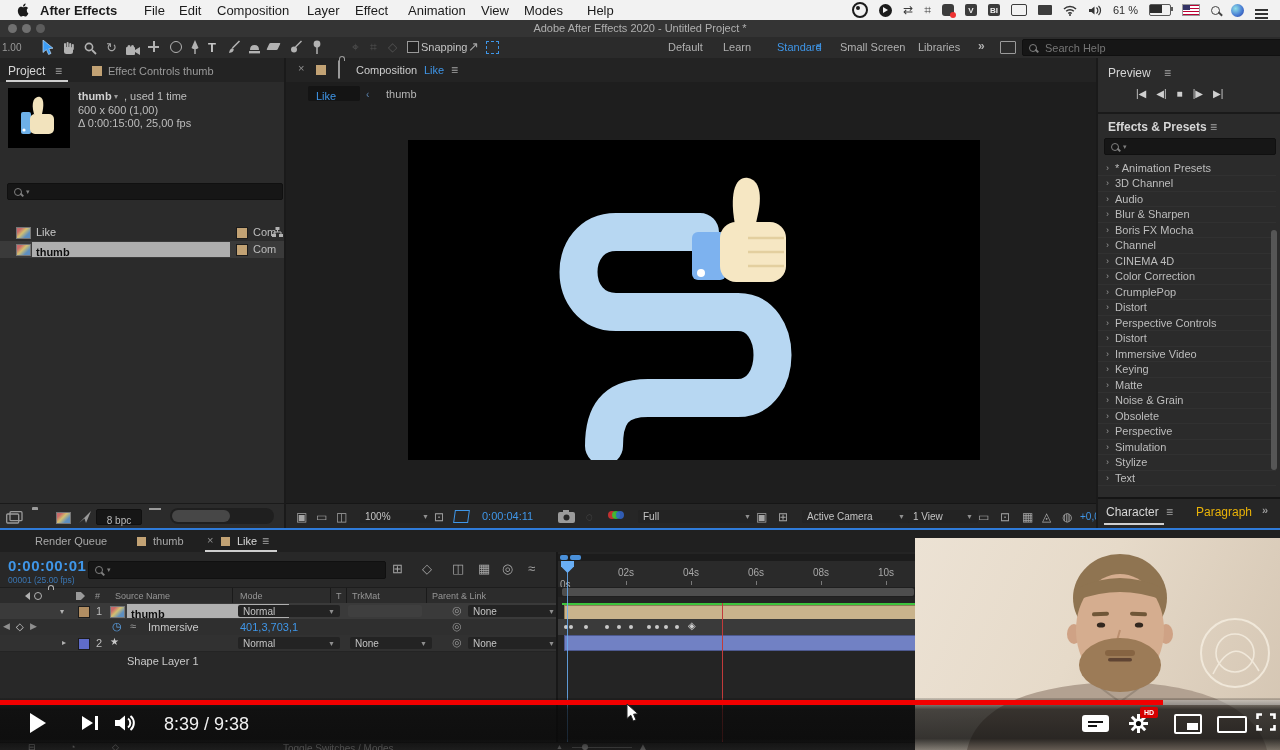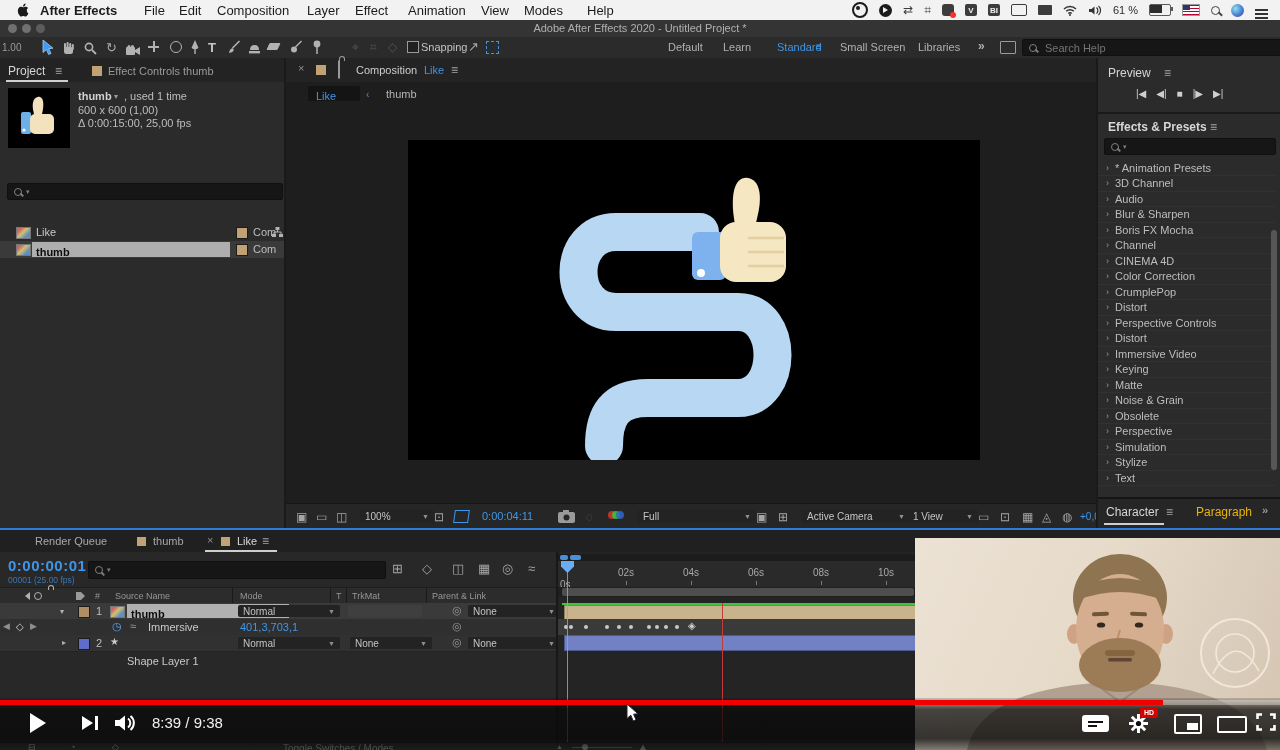--- a/index.html
+++ b/index.html
@@ -259,20 +259,40 @@
   </div>
   <div class="a" style="left:0;top:183px;width:284px;height:17px;background:#3a3a3a">
     <span class="a compic" style="left:16px;top:3px"></span>
     <div class="a" style="left:32px;top:1px;width:198px;height:15px;background:#aeaeae">
       <span style="font-size:11px;color:#0c0c0c;font-weight:bold;margin-left:4px;line-height:15px;display:inline-block">thumb</span>
     </div>
     <span class="a sw" style="left:236px;top:3px;background:#c2a274"></span>
     <span class="a t11" style="left:253px;top:2px">Com</span>
   </div>
 
+  <div class="a" style="left:0;top:445px;width:284px;height:27px;background:#2b2b2b;border-top:1px solid #1a1a1a">
+    <svg class="a" style="left:6px;top:7px" width="20" height="13" viewBox="0 0 20 13">
+        <g fill="none" stroke="#9a9a9a" stroke-width="1.3">
+          <rect x="0.7" y="3" width="12" height="9" rx="1"></rect>
+          <rect x="4" y="0.7" width="12" height="9" rx="1"></rect>
+        </g>
+      </svg>
+    <span class="a folder" style="left:32px;top:6px"></span>
+    <span class="a compic" style="left:56px;top:8px"></span>
+    <svg class="a" style="left:78px;top:6px" width="14" height="14" viewBox="0 0 14 14">
+        <path d="M1 13 L13 1 L8 13 L6.5 8.5 Z" fill="#9a9a9a"></path>
+      </svg>
+    <div class="a well" style="left:96px;top:5px;width:44px;height:14px;text-align:center">
+      <span style="font-size:10px;color:#b9b9b9;line-height:14px">8 bpc</span>
+    </div>
+    <span class="a trash" style="left:150px;top:7px"></span>
+    <div class="a" style="left:170px;top:4px;width:104px;height:16px;background:#1f1f1f;border-radius:8px">
+      <div style="width:58px;height:12px;margin:2px;background:#474747;border-radius:6px"></div>
+    </div>
+  </div>
 </div>
 <div class="a sep" style="left:284px;top:58px;width:2px;height:472px"></div>
 
 <div class="a" style="left:286px;top:58px;width:810px;height:472px;background:#1e1e1e">
   <div class="a" style="left:0;top:0;width:810px;height:24px;background:#232323">
     <span class="a" style="left:12px;top:4px;font-size:11px;color:#8f8f8f">×</span>
     <span class="a" style="left:30px;top:7px;width:10px;height:10px;background:#c2a274"></span>
     <span class="a locko" style="left:52px;top:3px"></span>
     <span class="a t11" style="left:70px;top:6px;color:#cdcdcd">Composition</span>
     <span class="a t11" style="left:138px;top:6px;color:#3f96e8">Like</span>
@@ -662,21 +682,21 @@
   <div class="a" style="left:0;top:2px;width:1280px;height:5px;background:rgba(255,255,255,0.35)">
     <div style="width:1163px;height:5px;background:#f20000"></div>
   </div>
   <span class="a" style="left:30px;top:15px;width:0;height:0;border-top:10px solid transparent;border-bottom:10px solid transparent;border-left:16px solid #fff"></span>
   <span class="a" style="left:82px;top:18px;width:0;height:0;border-top:7px solid transparent;border-bottom:7px solid transparent;border-left:11px solid #fff"></span>
   <span class="a" style="left:95px;top:18px;width:3px;height:14px;background:#fff"></span>
   <svg class="a" style="left:114px;top:16px" width="24" height="18" viewBox="0 0 24 18">
       <path d="M1 6 H5.5 L11 1.5 V16.5 L5.5 12 H1 Z" fill="#fff"></path>
       <path d="M14 4.5 A5.5 5.5 0 0 1 14 13.5 M16.5 2 A9 9 0 0 1 16.5 16" stroke="#fff" stroke-width="2" fill="none"></path>
     </svg>
-  <span class="a" style="left:152px;top:16px;font-size:15px;color:#f1f1f1">8:39 / 9:38</span>
+  <span class="a" style="left:164px;top:16px;font-size:18px;color:#f1f1f1">8:39 / 9:38</span>
 
   <span class="a" style="left:1082px;top:17px;width:27px;height:17px;background:#fff;border-radius:3px;display:flex;flex-direction:column;justify-content:center;align-items:center;gap:2px">
     <i style="width:15px;height:2px;background:#111"></i>
       <i style="width:9px;height:2px;background:#111;margin-left:-6px"></i>
   </span>
   <svg class="a" style="left:1128px;top:15px" width="21" height="21" viewBox="0 0 21 21">
     <g fill="#fff">
         <circle cx="10.5" cy="10.5" r="5.2"></circle>
         <g stroke="#fff" stroke-width="3">
           <line x1="10.5" y1="1" x2="10.5" y2="20"></line>

